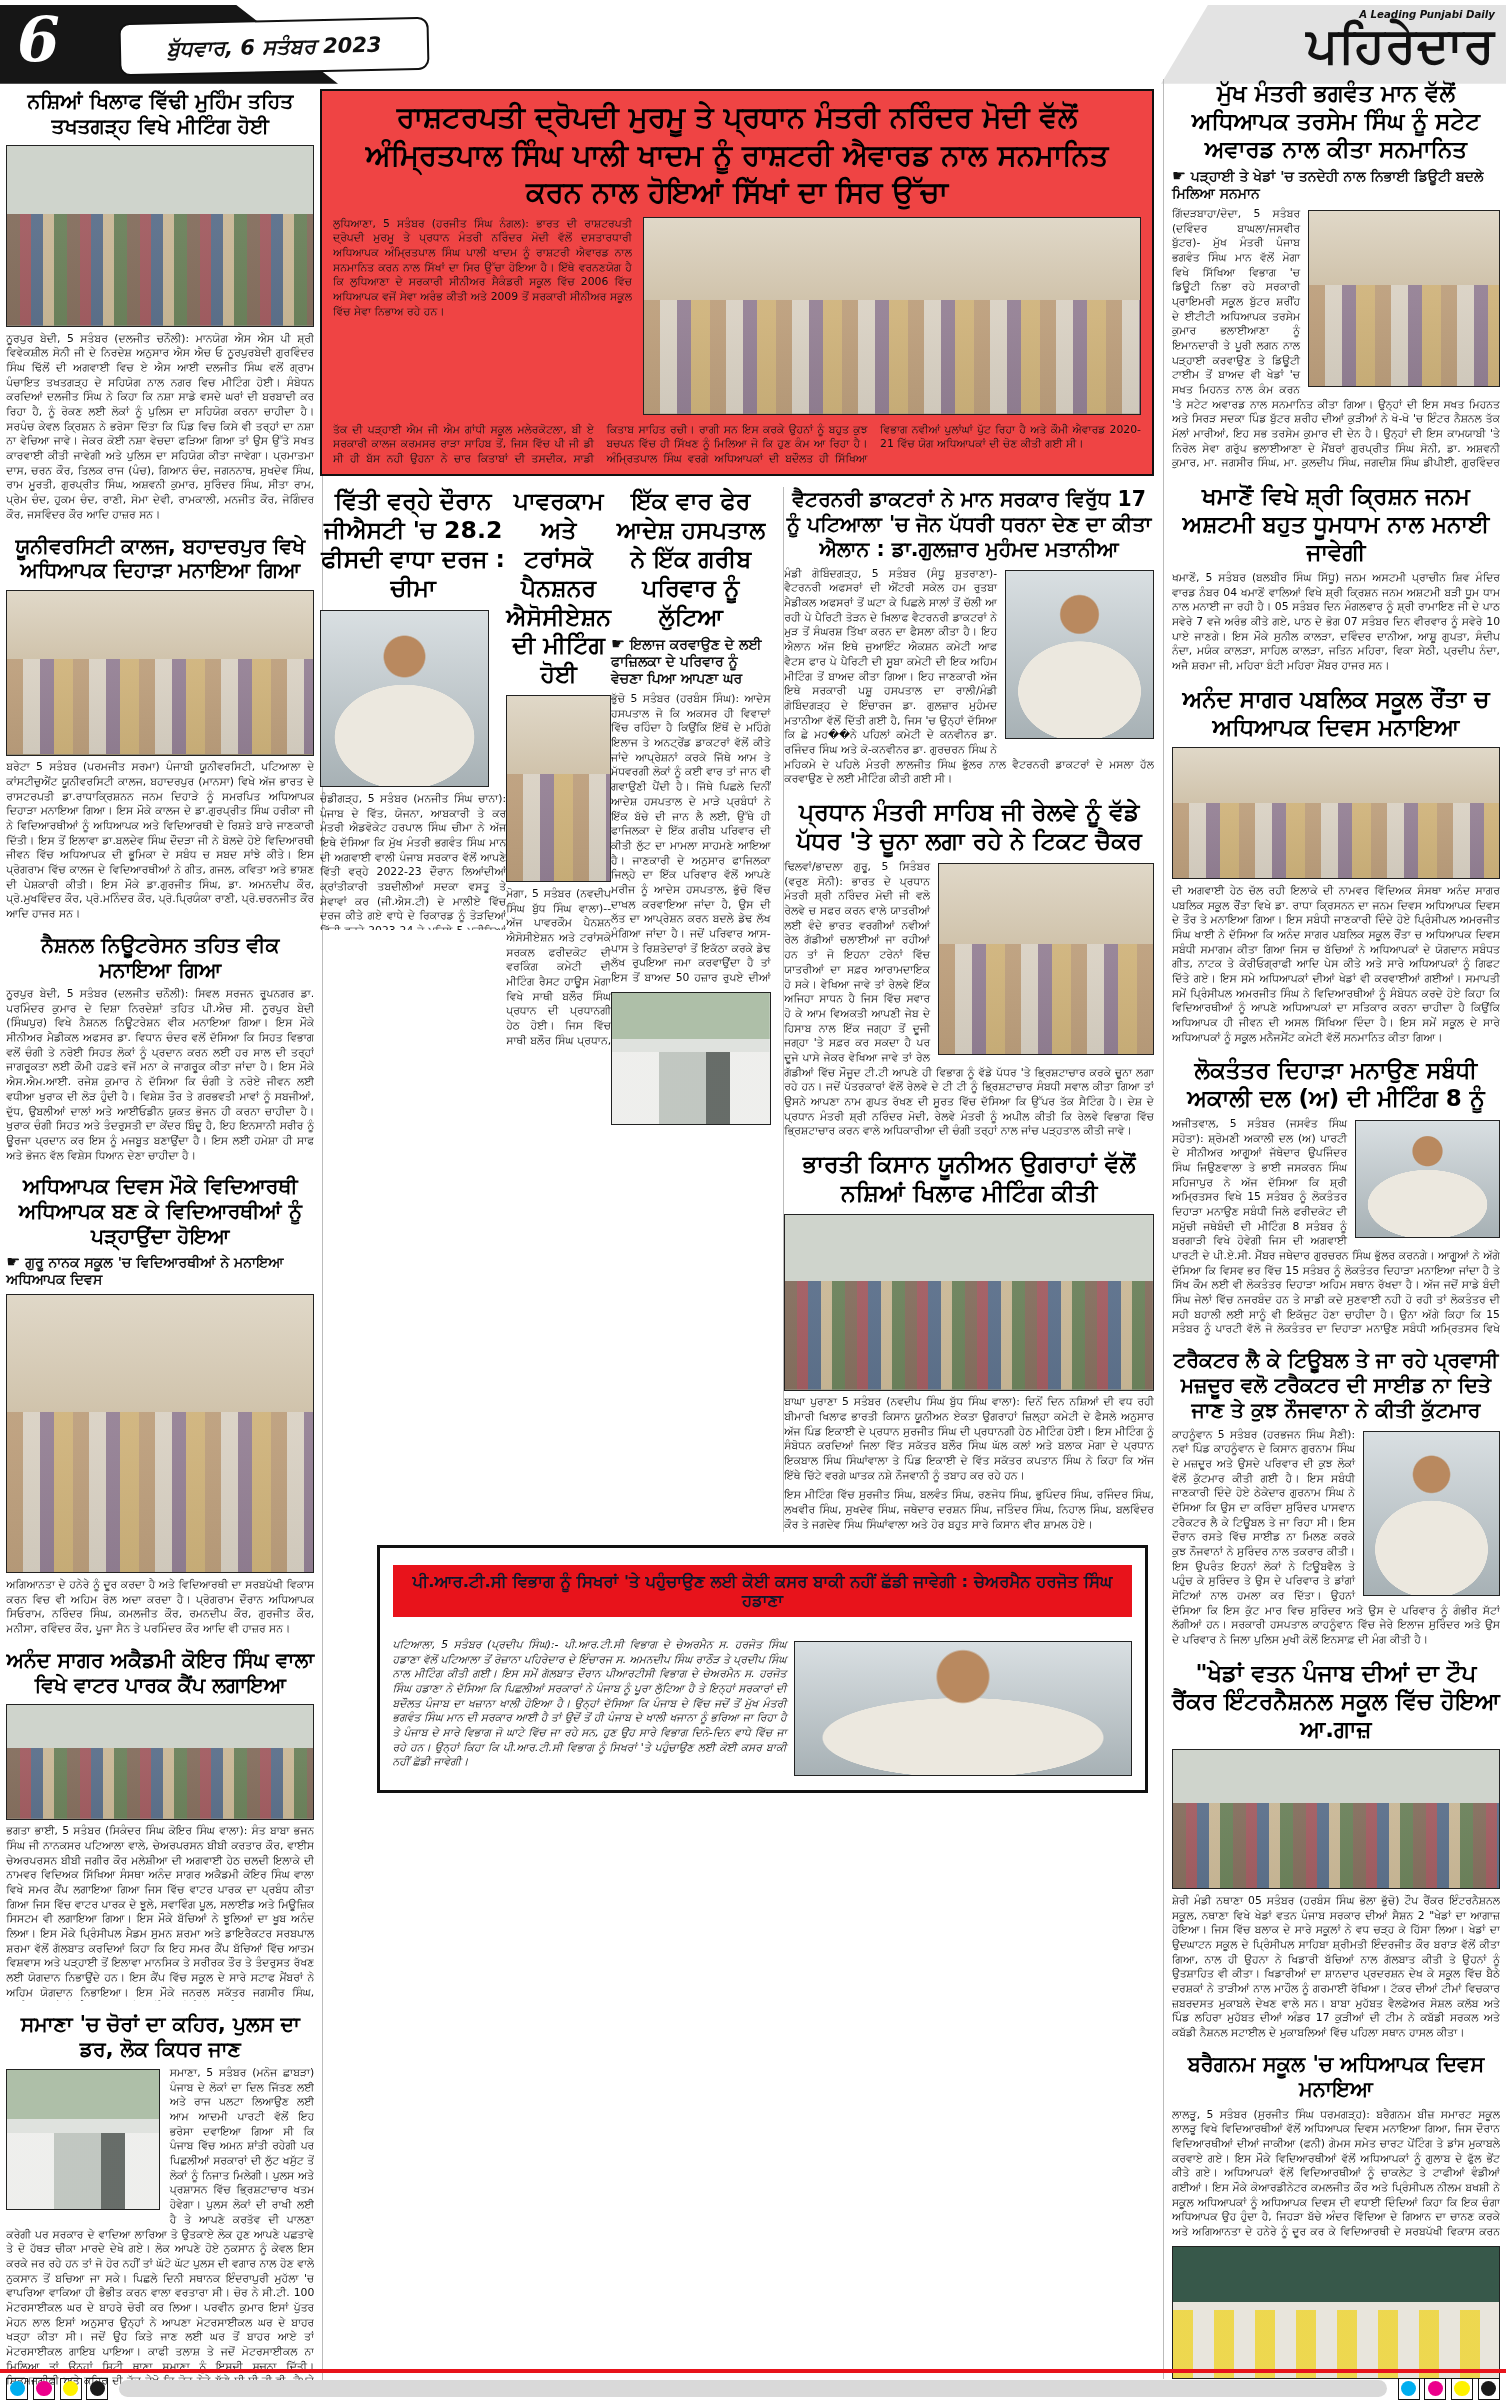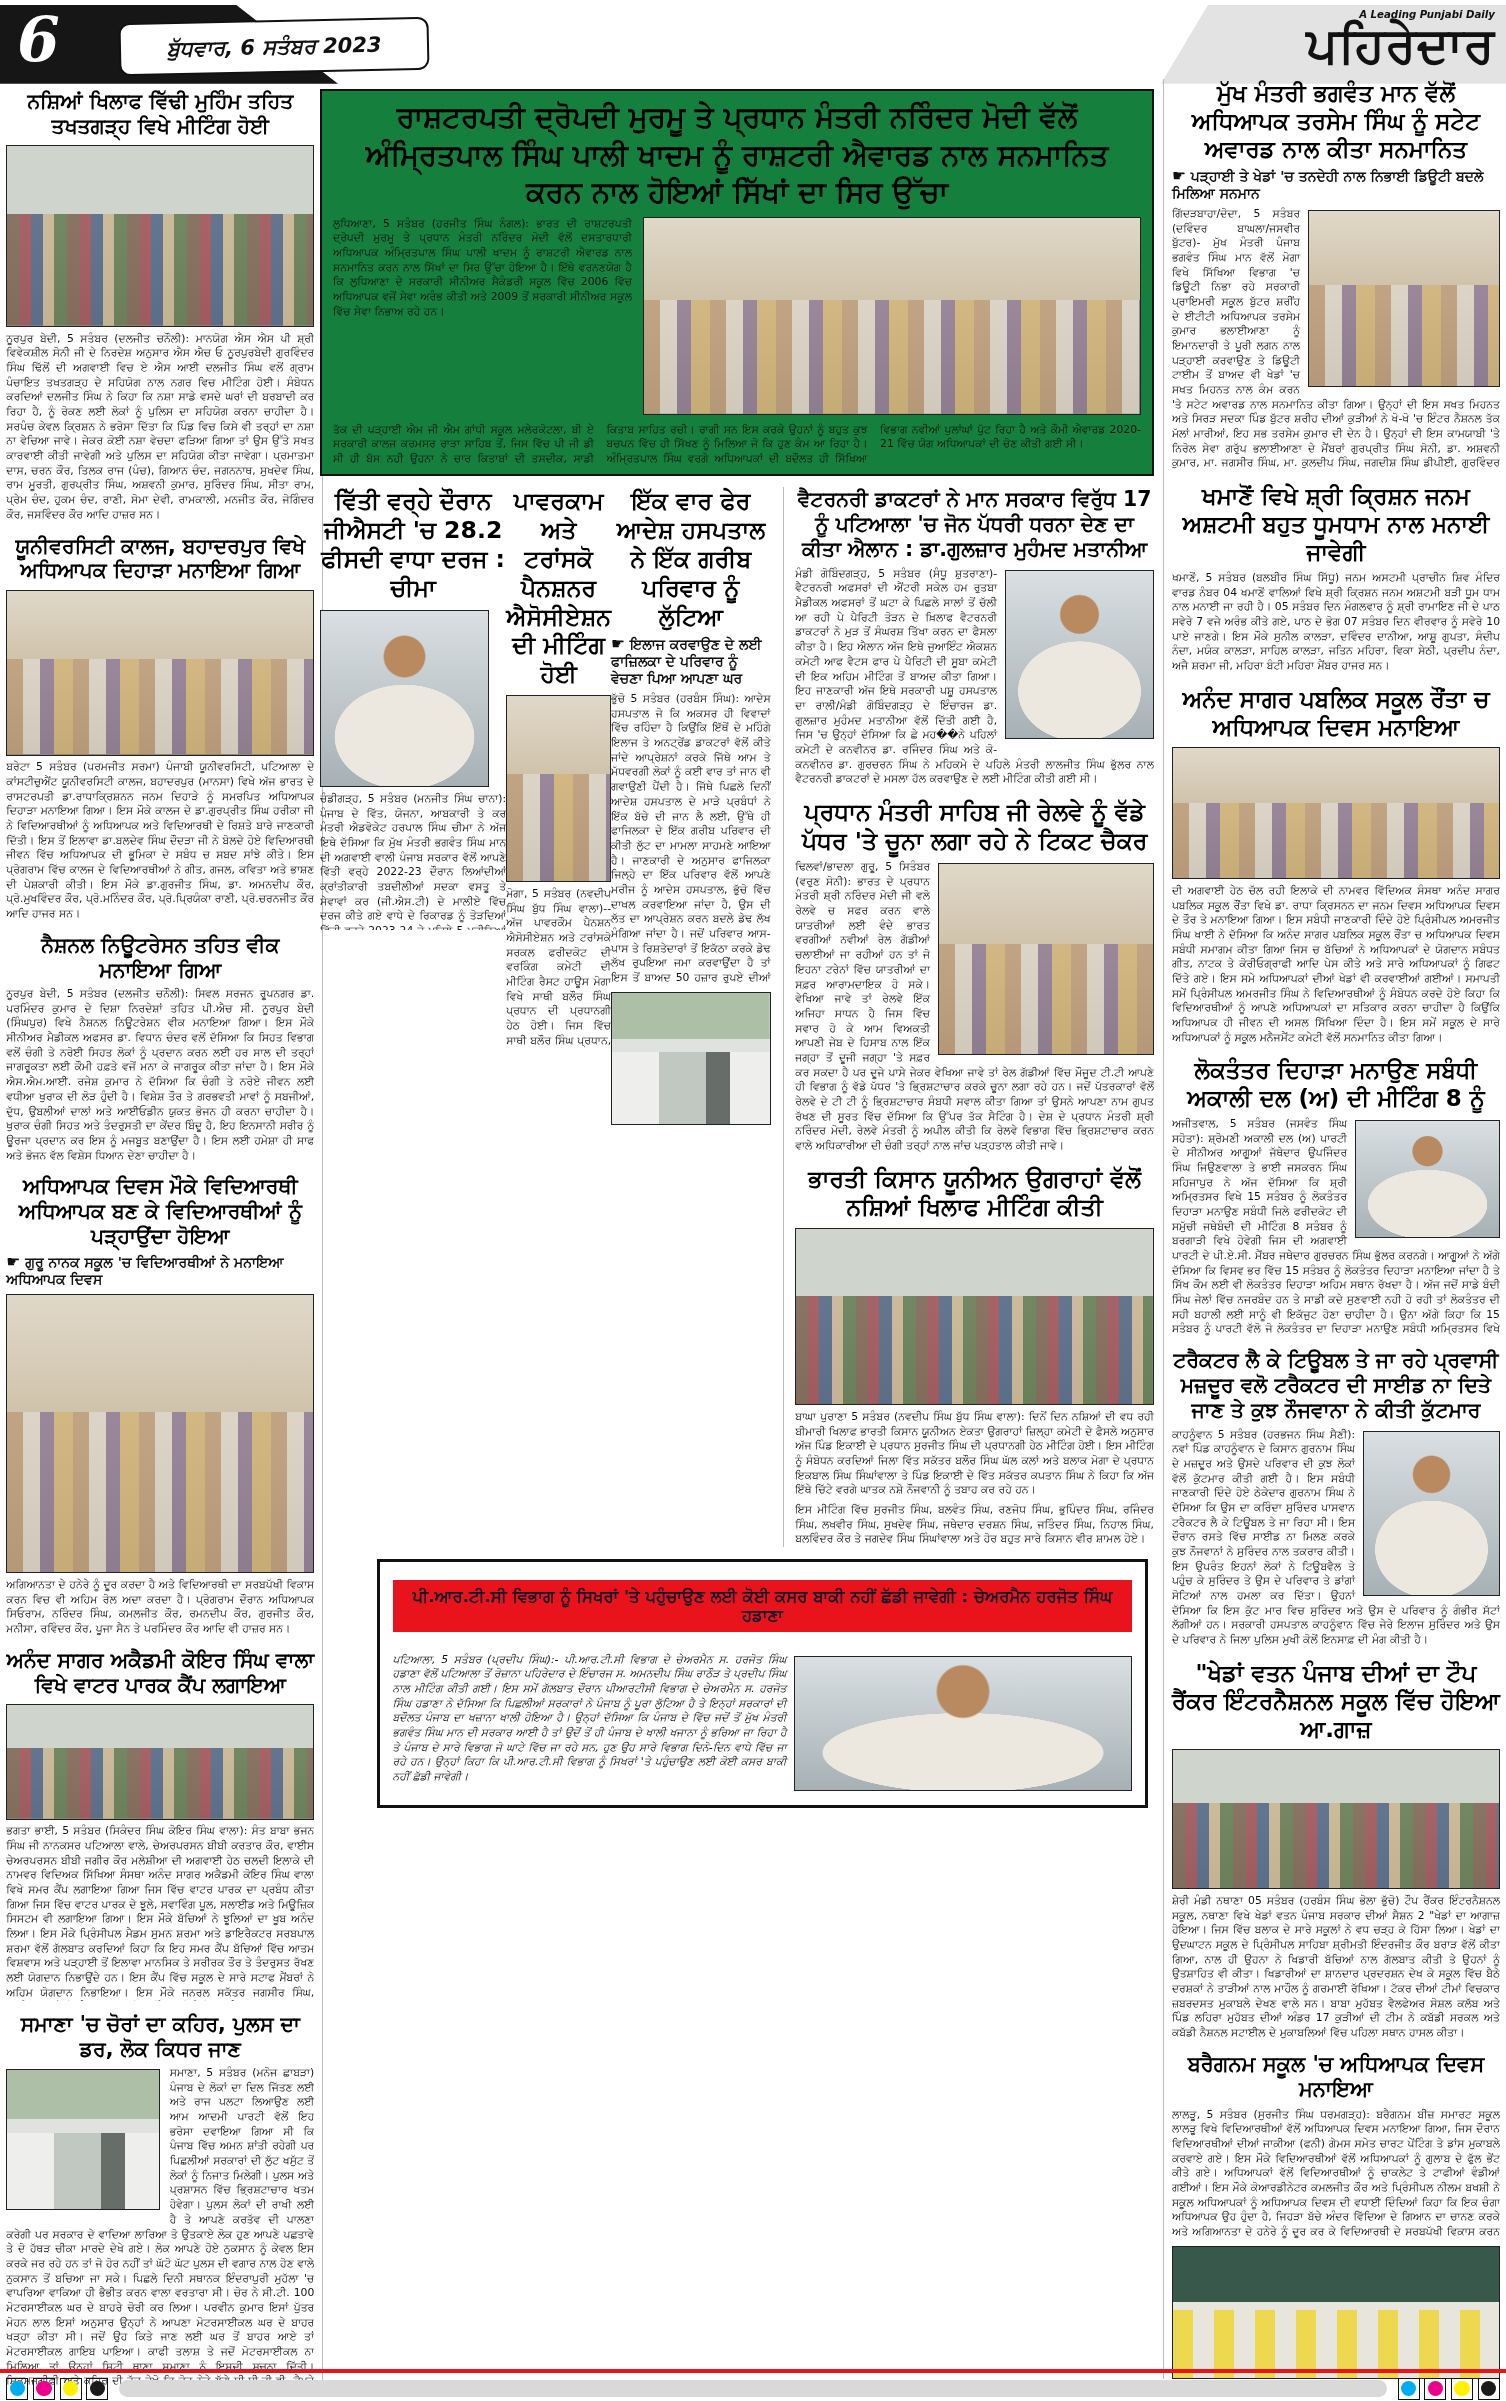--- a/index.html
+++ b/index.html
@@ -48,28 +48,28 @@
      repeating-linear-gradient(90deg,rgba(240,240,238,.9) 0 47px,rgba(190,196,190,.9) 47px 94px,rgba(90,96,92,.9) 94px 118px),
      linear-gradient(180deg,#aebfa8 0 35%,#dfe2de 35% 100%);
      background-size:100% 55%,100% 100%;background-position:bottom,top;background-repeat:no-repeat;}
   .ph-classroom{background:
      repeating-linear-gradient(90deg,rgba(238,214,64,.9) 0 20.4px,rgba(236,233,226,0) 20.4px 41px),
      linear-gradient(180deg,#37584a 0 42%,#e8e5dc 42% 100%);
      background-size:100% 52%,100% 100%;background-position:bottom,top;background-repeat:no-repeat;}
   .fl-r{float:right;margin:3.1px 0 4.7px 7.9px;}
   .fl-l{float:left;margin:3.1px 9.4px 4.7px 0;}
   
-  .boxed{border:2.4px solid #111;padding:7.9px 11px;box-sizing:border-box;background:#15803d;}
+  .boxed{border:2.4px solid #111;padding:7.9px 11px;box-sizing:border-box;background:#ef4444;}
   .c1-row{display:flex;gap:11px;margin-top:4.7px;}
   .c1-row .body{flex:0 0 37%;margin-top:0;}
   .c1-row .ph{flex:1;height:198px;margin-top:0;}
   .cols3{columns:3;column-gap:12.6px;margin-top:7.9px;}
   .ctr-row{display:flex;gap:12.6px;margin-top:11px;}
   .ctr-left{width:451px;display:flex;flex-direction:row;}
-  .ctr-right{width:371px;display:flex;flex-direction:column;gap:11px;border-left:0.8px solid #bbb;padding-left:11px;box-sizing:border-box;}
+  .ctr-right{width:371px;display:flex;flex-direction:column;gap:11px;border-left:0.8px solid #bbb;padding-left:0;box-sizing:border-box;}
   
   .b1{border:3.1px solid #111;padding:9.4px 12.6px;box-sizing:border-box;margin-left:57px;width:771px;margin-top:12.6px;}
   .b1 .hl{font-size:21px;line-height:1.3;}
   .banner{margin-top:7.9px;background:#e8131b;color:#0f172a;font-weight:800;font-size:16.5px;
           text-align:center;padding:7px 4.7px;}
   
   #redline{position:absolute;left:0;top:2369px;width:1506px;height:3.9px;background:#e8131b;}
   #footer{position:absolute;left:0;top:2377px;width:1506px;height:23.6px;display:flex;align-items:center;gap:4.7px;}
   .regset{display:flex;gap:4.7px;margin:0 6.3px;}
   .reg{width:22px;height:22px;border:1.6px solid #111;box-sizing:border-box;position:relative;}

